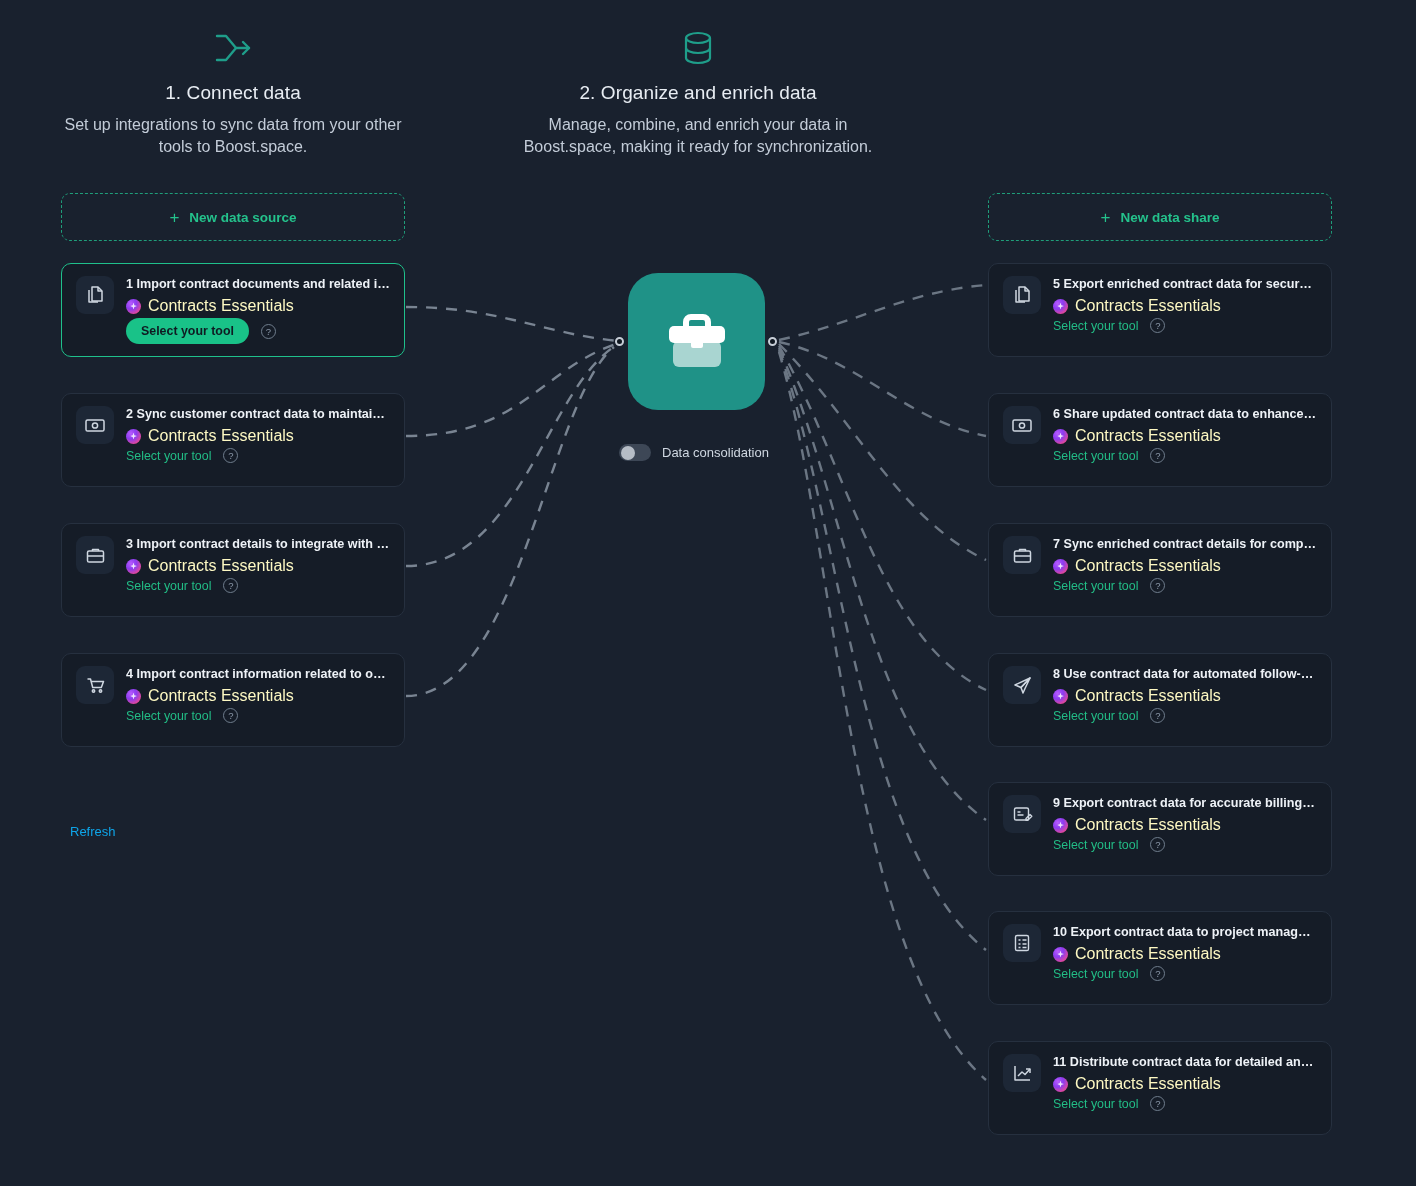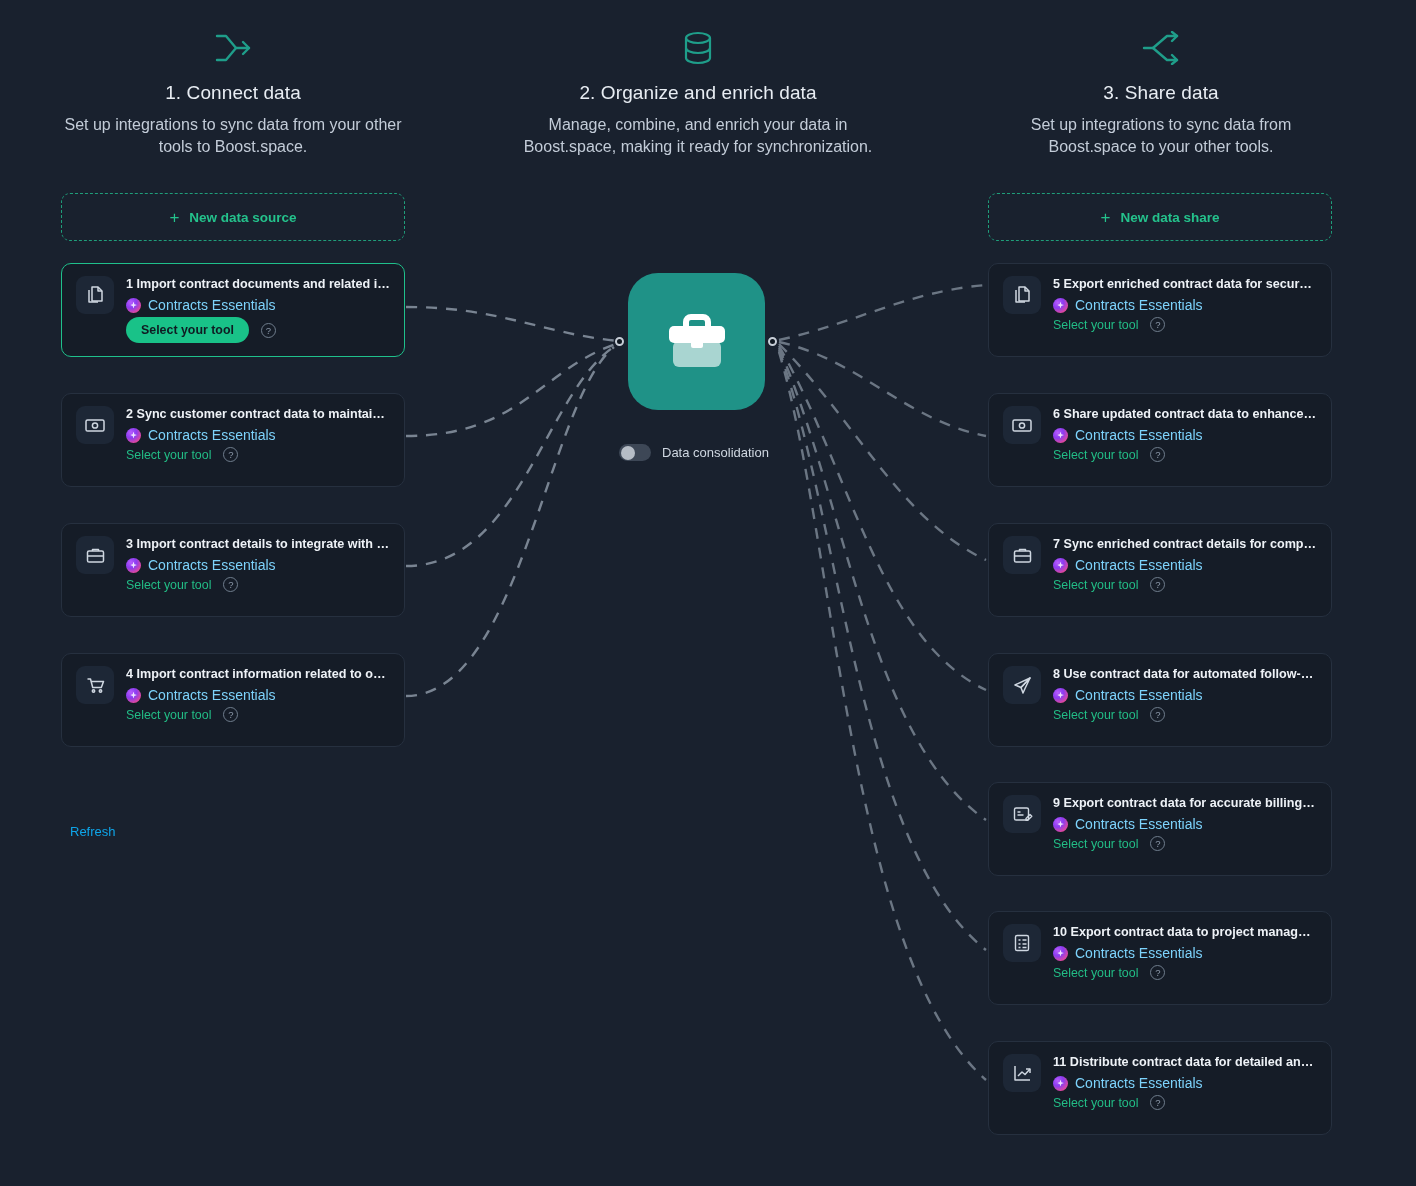--- a/index.html
+++ b/index.html
@@ -61,21 +61,21 @@
     width: 15px; height: 15px; border-radius: 50%;
     background: radial-gradient(circle at 32% 30%, #b85cff 0%, #8b3cf0 38%, #e0479c 75%, #ff5a8a 100%);
     position: relative; flex: 0 0 15px;
   }
   .badge::after {
     content: ""; position: absolute; left: 50%; top: 50%;
     width: 7px; height: 7px; transform: translate(-50%,-50%);
     background: rgba(255,255,255,.85);
     clip-path: polygon(50% 0%, 62% 38%, 100% 50%, 62% 62%, 50% 100%, 38% 62%, 0% 50%, 38% 38%);
   }
-  .sub-label { font-size: 14px; color: #7dd3fc; white-space: nowrap; }
+  .sub-label { font-size: 16px; color: #fef9c3; white-space: nowrap; }
 
   .actions { display: flex; align-items: center; gap: 12px; margin-top: 3px; padding-left: 50px; }
   .pill-flat { font-size: 12.4px; color: #22bd86; cursor: pointer; }
   .pill-solid {
     background: #19c288; color: #0f1b22; font-size: 12.4px; font-weight: bold;
     border-radius: 999px; padding: 6px 15px; cursor: pointer;
   }
   .help {
     width: 15px; height: 15px; border-radius: 50%; border: 1px solid #6f7d8d;
     color: #8d9aab; font-size: 9.5px; display: flex; align-items: center; justify-content: center;
@@ -149,33 +149,20 @@
       <svg width="34" height="38" viewBox="0 0 34 38" fill="none" stroke="#1f9e8a" stroke-width="2.2" stroke-linecap="round">
         <ellipse cx="17" cy="9" rx="12" ry="5"></ellipse>
         <path d="M5 9 V29 C5 31.8 10.4 34 17 34 C23.6 34 29 31.8 29 29 V9"></path>
         <path d="M5 19 C5 21.8 10.4 24 17 24 C23.6 24 29 21.8 29 19"></path>
       </svg>
     </div>
     <h2>2. Organize and enrich data</h2>
     <p>Manage, combine, and enrich your data in Boost.space, making it ready for synchronization.</p>
   </div>
 
-  <div class="col-head" id="head-3">
-    <div class="glyph">
-      <svg width="44" height="34" viewBox="0 0 44 34" fill="none" stroke="#1f9e8a" stroke-width="2.4" stroke-linecap="round" stroke-linejoin="round">
-        <path d="M5 17 H14"></path>
-        <path d="M14 17 L28 5 H38"></path>
-        <path d="M14 17 L28 29 H38"></path>
-        <path d="M33 1 L38 5 L33 10"></path>
-        <path d="M33 24 L38 29 L33 33"></path>
-      </svg>
-    </div>
-    <h2>3. Share data</h2>
-    <p>Set up integrations to sync data from Boost.space to your other tools.</p>
-  </div>
 
   <div class="add-btn" id="add-source">
     <span class="plus">+</span>
     <span>New data source</span>
   </div>
   <div class="add-btn" id="add-share">
     <span class="plus">+</span>
     <span>New data share</span>
   </div>
 

